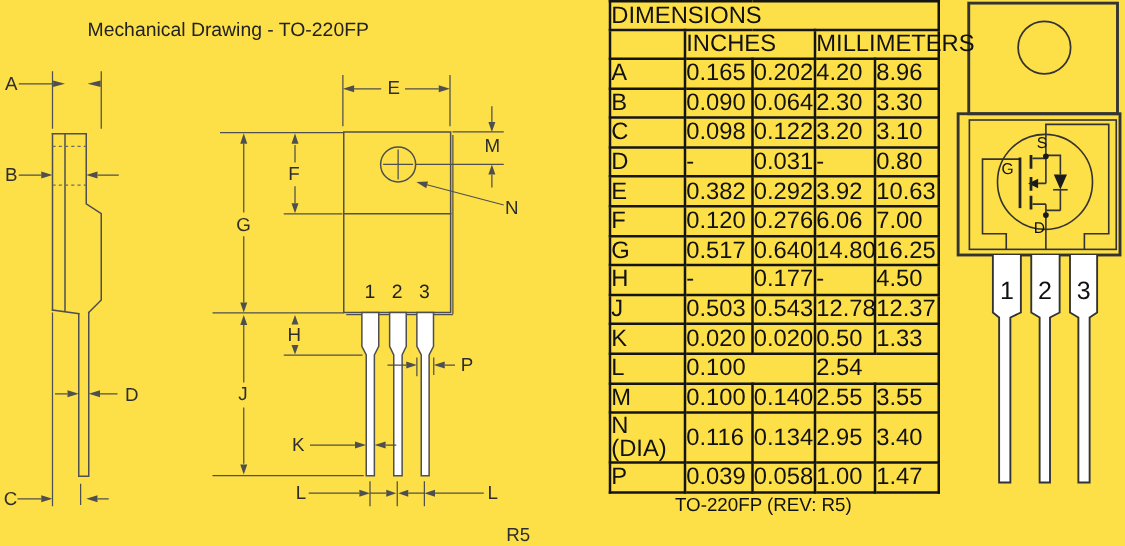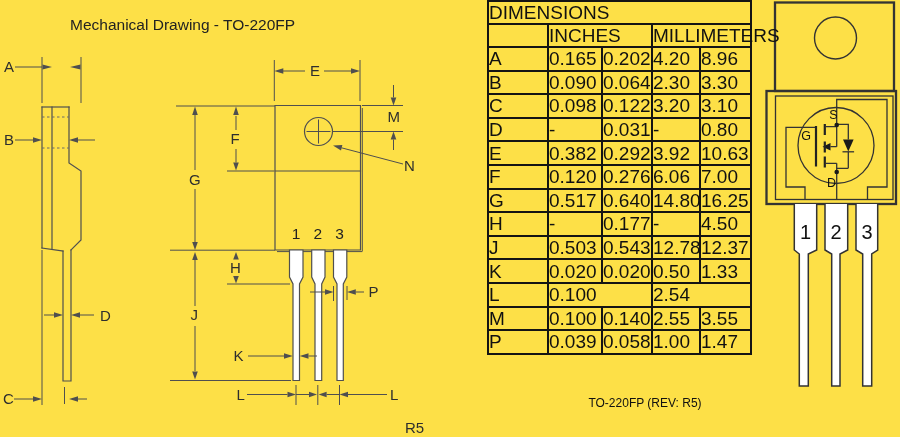--- a/index.html
+++ b/index.html
@@ -21,22 +21,22 @@
   .p2b{stroke:#333;stroke-width:2.3;fill:none;}
   .p2i{stroke:#333;stroke-width:1.3;fill:none;}
   .p2t{stroke:#222;stroke-width:2.2;fill:none;}
   .p2w{fill:#fff;stroke:#333;stroke-width:1.5;}
   .ah2{fill:#1a1a1a;stroke:none;}
   .dims{position:absolute;left:487px;top:0;width:263px;border-collapse:collapse;
         table-layout:fixed;font-size:19px;color:#111;text-align:left;}
   .dims td{border:2px solid #141414;padding:0;line-height:1;}
   .hrow td{height:21px;}
   .drow td{height:21.6px;}
-  .tfoot{position:absolute;left:540px;top:396px;width:210px;text-align:center;
-         font-size:12px;color:#111;}
+  .tfoot{position:absolute;left:540px;top:396px;width:210px;text-align:left;
+         font-size:15px;color:#111;}
 </style>
 </head>
 <body>
 
 <div class="canvas">
 
   <div class="title">Mechanical Drawing - TO-220FP</div>
 
   <svg width="900" height="437" viewBox="0 0 900 437">
 
@@ -282,20 +282,27 @@
           <td colspan="2">2.54</td>
     </tr>
     <tr class="drow">
       <td>M</td>
           <td>0.100</td>
           <td>0.140</td>
           <td>2.55</td>
           <td>3.55</td>
     </tr>
     <tr class="drow">
+      <td>N (DIA)</td>
+          <td>0.116</td>
+          <td>0.134</td>
+          <td>2.95</td>
+          <td>3.40</td>
+    </tr>
+    <tr class="drow">
       <td>P</td>
           <td>0.039</td>
           <td>0.058</td>
           <td>1.00</td>
           <td>1.47</td>
     </tr>
   </tbody>
     </table>
 
   <div class="tfoot">TO-220FP (REV: R5)</div>

